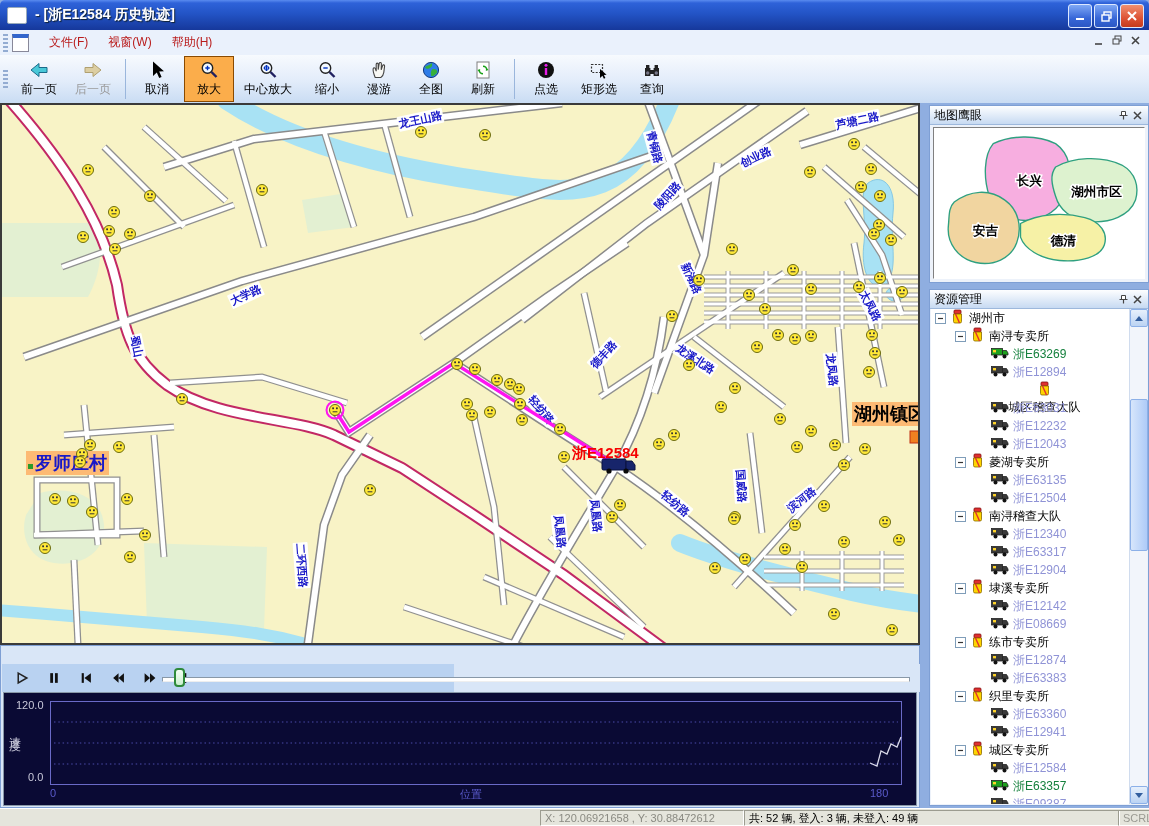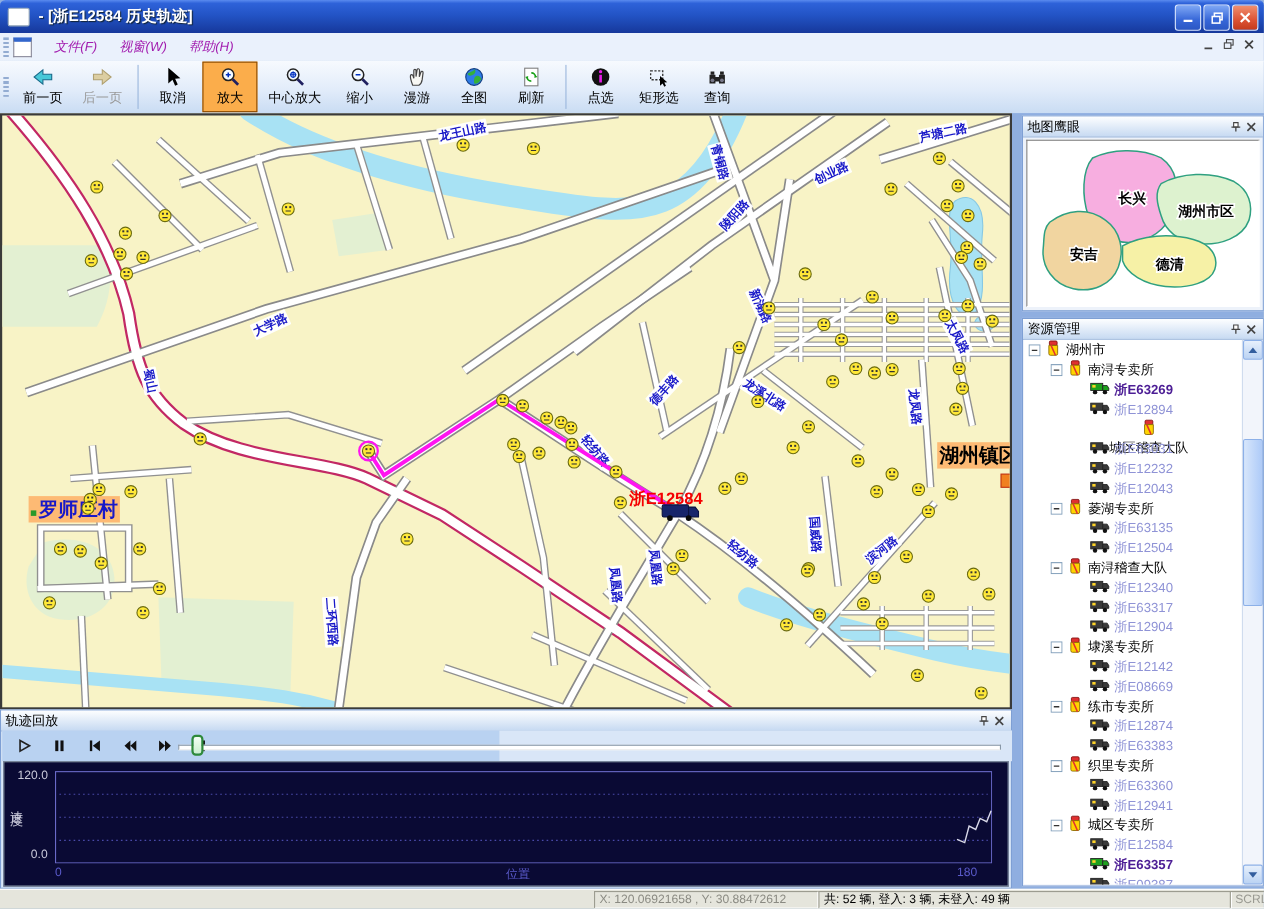--- a/index.html
+++ b/index.html
@@ -12,21 +12,21 @@
   .title-icon{width:18px;height:15px;background:#FFF;border:1px solid #9AB;border-radius:2px;margin:0 8px 0 7px;}
   .title-text{color:#FFF;font-weight:bold;font-size:14px;text-shadow:1px 1px 1px #123;}
   .title-btns{position:absolute;right:5px;top:4px;display:flex;gap:2px;}
   .tbtn{width:22px;height:22px;border:1px solid #DCE8FF;border-radius:3px;display:flex;align-items:center;justify-content:center;
     background:linear-gradient(180deg,#7FA8F5,#3767D8 60%,#2B57C4);}
   .tbtn.close{background:linear-gradient(180deg,#F09070,#DD5335 60%,#C43A1C);}
   
   .menubar{position:absolute;left:0;top:30px;width:1149px;height:25px;background:#EAF1FC;border-bottom:1px solid #C2D5EE;display:flex;align-items:center;}
   .grip{width:5px;height:18px;margin:0 4px 0 3px;background:repeating-linear-gradient(180deg,#93ACD2 0 2px,transparent 2px 4px);}
   .mdi-icon{width:15px;height:13px;background:#FFF;border:1px solid #889;border-top:4px solid #3366CC;margin-right:10px;}
-  .menu-item{padding:3px 10px;color:#a21caf;font-style:italic;}
+  .menu-item{padding:3px 10px;color:#b91c1c;}
   .menu-right{position:absolute;right:8px;top:5px;display:flex;gap:8px;align-items:center;color:#444;}
   
   .toolbar{position:absolute;left:0;top:55px;width:1149px;height:48px;
     background:linear-gradient(180deg,#F7FAFE 0%,#E2ECFA 55%,#C9DCF3 100%);
     border-bottom:2px solid #8FAEE0;display:flex;align-items:center;}
   .tb-btn{display:flex;flex-direction:column;align-items:center;justify-content:center;
     padding:2px 7px;margin:0 1px;border:1px solid transparent;min-width:34px;height:40px;color:#000;}
   .tb-btn .tb-ico{height:20px;display:block;}
   .tb-btn .tb-label{font-size:12px;margin-top:1px;white-space:nowrap;}
   .tb-btn.active{background:#FBAD4B;border:1px solid #8A4A00;}
@@ -47,21 +47,21 @@
   .dock-head{height:18px;background:linear-gradient(180deg,#FDFEFF,#C7DAF2);border-bottom:1px solid #9DB8DC;
     display:flex;align-items:center;padding:0 4px;color:#000;}
   .dock-head .dh-title{flex:1;font-size:12px;}
   .dock-head .dh-btn{width:14px;height:14px;display:flex;align-items:center;justify-content:center;}
   .eagle-body{position:absolute;left:3px;top:21px;right:3px;bottom:3px;background:#FFF;
     border:1px solid #808080;border-right-color:#FFF;border-bottom-color:#FFF;}
   .tree-body{position:absolute;left:1px;top:19px;right:18px;bottom:1px;background:#FFF;overflow:hidden;text-align:center;}
   .tree-row{height:18px;display:flex;align-items:center;white-space:nowrap;}
   .tree-row .lbl{margin-left:4px;color:#000;}
   .tree-row .lbl.veh-off{color:#8F93D6;}
-  .tree-row .lbl.veh-on{color:#4c1d95;font-weight:bold;}
+  .tree-row .lbl.veh-on{color:#15803d;font-weight:normal;}
   .expander{display:inline-flex;width:11px;height:11px;}
   .scrollbar{position:absolute;right:1px;top:19px;bottom:1px;width:17px;background:#F2F5FB;border-left:1px solid #D0DCEE;}
   .sb-btn{position:absolute;left:0;width:16px;height:16px;background:linear-gradient(180deg,#E7F0FC,#BBD3F3);
     border:1px solid #8CB0E8;border-radius:2px;display:flex;align-items:center;justify-content:center;}
   .sb-thumb{position:absolute;left:0;width:16px;background:linear-gradient(90deg,#D7E6FB,#AECBF8);
     border:1px solid #8CB0E8;border-radius:2px;}
   .tri-up{width:0;height:0;border:4px solid transparent;border-bottom:5px solid #335E9E;margin-top:-4px;}
   .tri-down{width:0;height:0;border:4px solid transparent;border-top:5px solid #335E9E;margin-bottom:-4px;}
   
   .bottom-dock{position:absolute;left:0;top:645px;width:920px;height:163px;background:#D9E6F7;border:1px solid #7E9FD4;box-sizing:border-box;}
@@ -1261,34 +1261,20 @@
         <div class="tri-up"></div>
       </div>
     <div class="sb-thumb" style="top:90px;height:150px;"></div>
     <div class="sb-btn" style="bottom:0;">
         <div class="tri-down"></div>
       </div>
   </div>
 </div>
 
 <div class="bottom-dock">
-  <div class="dock-head">
-    <span class="dh-title">轨迹回放</span>
-    <span class="dh-btn">
-        <svg width="11" height="11">
-          <path d="M3.5,1.5 h4 v4 h-4 z" fill="#FFF" stroke="#444"></path>
-          <path d="M1.5,5.5 h8 M5.5,5.5 v4" stroke="#444" stroke-width="1.2" fill="none"></path>
-        </svg>
-      </span>
-    <span class="dh-btn">
-        <svg width="11" height="11">
-          <path d="M2,2 L9,9 M9,2 L2,9" stroke="#444" stroke-width="1.5"></path>
-        </svg>
-      </span>
-  </div>
   <div class="pb-controls">
     <div class="pb-strip"></div>
     <div id="pb-buttons">
         <div class="pb-btn" style="left: 8px;">
           <svg width="14" height="14" viewBox="0 0 13 13">
             <path d="M3,2 L11,6.5 L3,11 Z" fill="none" stroke="#222" stroke-width="1.4"></path>
           </svg>
         </div>
         <div class="pb-btn" style="left: 40px;">
           <svg width="14" height="14" viewBox="0 0 13 13">

